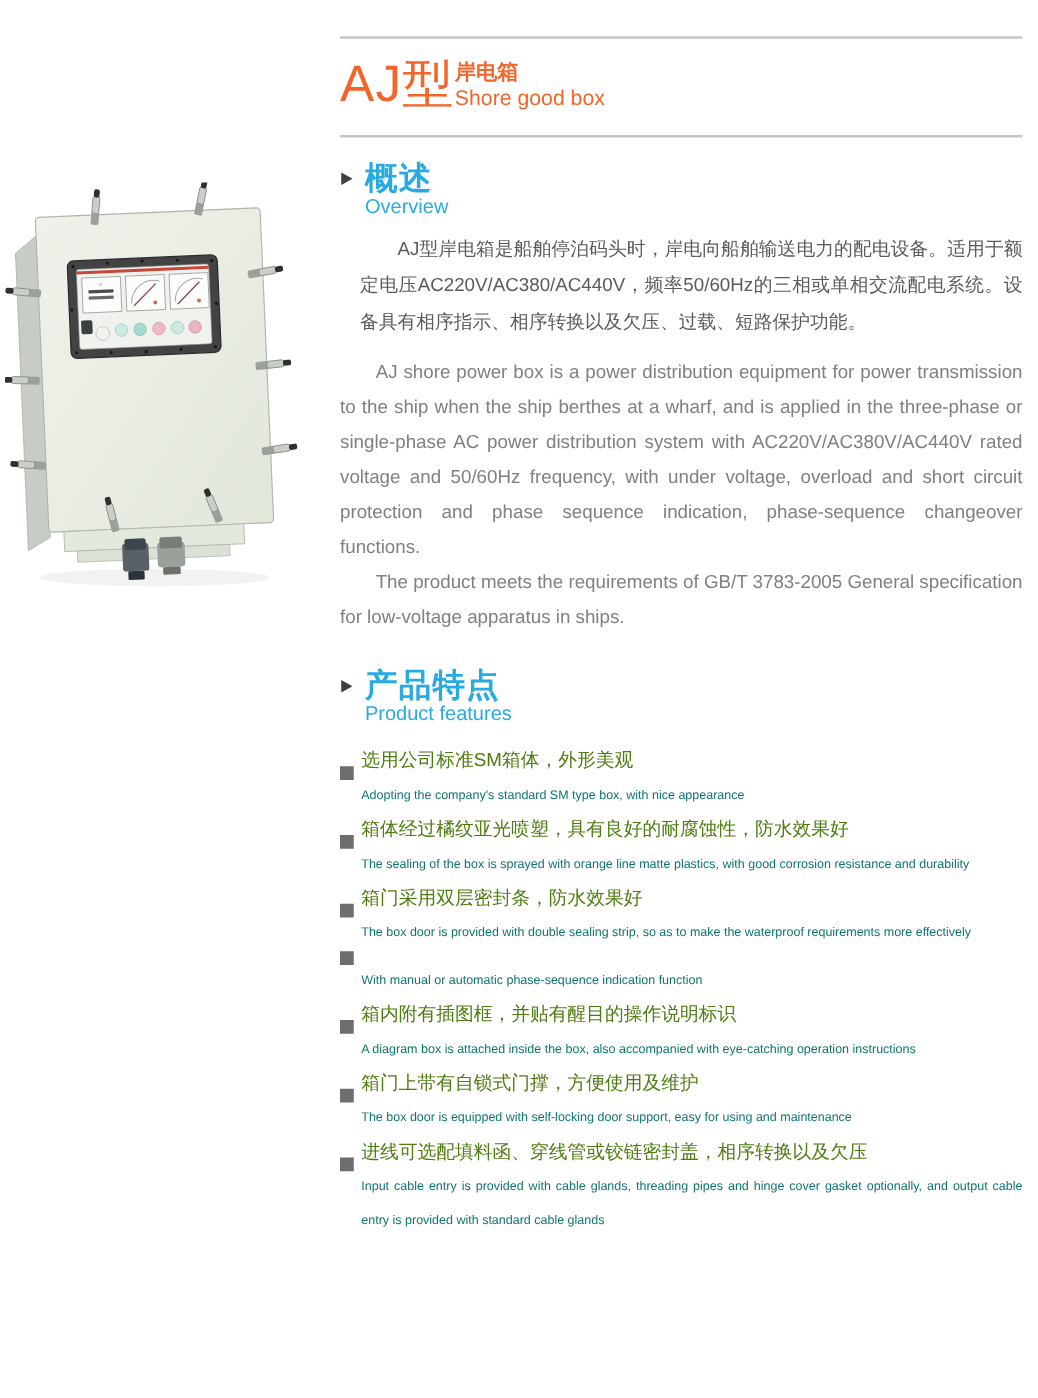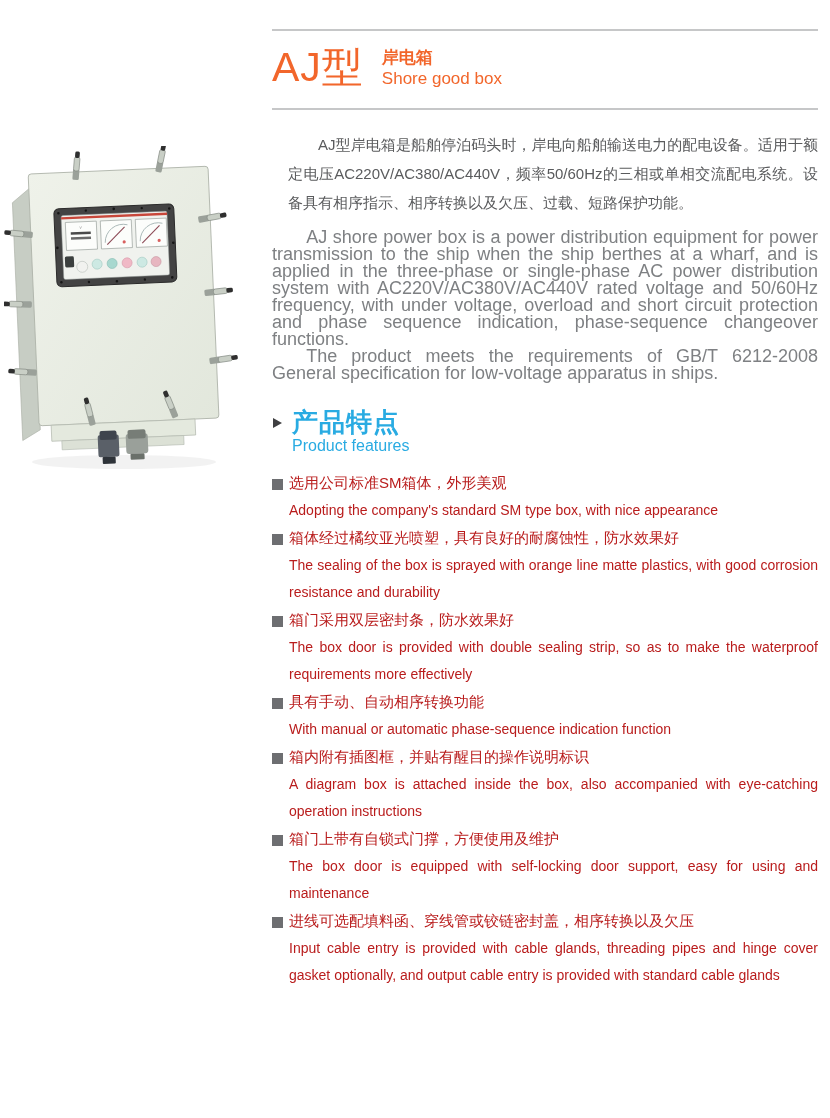--- a/index.html
+++ b/index.html
@@ -19,21 +19,21 @@
   }
   .rule-top { top: 29px; }
   .rule-mid { top: 108px; }
 
   
   .title-block {
     position: absolute; left: 272px; top: 44px; right: 12px;
     display: flex; align-items: flex-end; color: #f2662b;
   }
   .model { font-size: 41px; line-height: 46px; letter-spacing: 1px; }
-  .title-sub { margin-left: 18px; display: flex; flex-direction: column; padding-bottom: 1px; }
+  .title-sub { margin-left: 0; display: flex; flex-direction: column; padding-bottom: 1px; }
   .title-sub .cn { font-size: 17px; font-weight: bold; line-height: 21px; }
   .title-sub .en { font-size: 17px; line-height: 21px; }
 
   
   .product-photo { position: absolute; left: 4px; top: 146px; width: 254px; height: 332px; }
   .product-photo svg { width: 100%; height: 100%; display: block; }
 
   
   .content { position: absolute; left: 272px; top: 120px; width: 546px; }
 
@@ -49,37 +49,37 @@
   .sec-en { font-size: 16px; line-height: 19px; color: #29abe2; }
 
   .overview { margin-top: 8px; }
   .cn-para {
     font-size: 15px; line-height: 29px; color: #5a5b5d;
     text-align: justify; text-indent: 2em; margin-left: 16px;
   }
   .cn-group { margin-top: 10px; }
   .en-group { margin-top: 12px; }
   .en-para {
-    font-size: 18px; line-height: 17px; color: #7e8083;
+    font-size: 15px; line-height: 28px; color: #7e8083;
     text-align: justify; text-indent: 1.9em;
   }
 
   .features { margin-top: 26px; }
   .features ul { list-style: none; margin-top: 14px; }
   .feat-cn {
-    font-size: 15px; line-height: 28px; color: #b91c1c;
-    display: flex; align-items: center;
+    font-size: 15px; line-height: 28px; color: #4d7c0f;
+    display: flex; align-items: flex-end;
   }
   .bullet {
     width: 11px; height: 11px; background: #6d6e71;
     display: inline-block; margin-right: 6px; flex: 0 0 auto;
     transform: translateY(1px);
   }
   .feat-en {
-    font-size: 14px; line-height: 27px; color: #b91c1c;
+    font-size: 10px; line-height: 27px; color: #0f766e;
     text-align: justify; padding-left: 17px;
   }
 </style>
 </head>
 <body>
 
 <div class="page">
 
   <div class="rule rule-top"></div>
 
@@ -192,26 +192,33 @@
 
         <use href="#latch" transform="translate(82 270) rotate(-12)"></use>
         <use href="#latch" transform="translate(164 266) rotate(-20)"></use>
       </g>
     </svg>
   </figure>
 
   <main class="content">
 
     <section class="overview">
+      <div class="sec-head">
+        <span class="tri"></span>
+        <div>
+          <h2>概述</h2>
+          <div class="sec-en">Overview</div>
+        </div>
+      </div>
       <div class="cn-group">
         <p class="cn-para">AJ型岸电箱是船舶停泊码头时，岸电向船舶输送电力的配电设备。适用于额定电压AC220V/AC380/AC440V，频率50/60Hz的三相或单相交流配电系统。设备具有相序指示、相序转换以及欠压、过载、短路保护功能。</p>
       </div>
       <div class="en-group">
         <p class="en-para">AJ shore power box is a power distribution equipment for power transmission to the ship when the ship berthes at a wharf, and is applied in the three-phase or single-phase AC power distribution system with AC220V/AC380V/AC440V rated voltage and 50/60Hz frequency, with under voltage, overload and short circuit protection and phase sequence indication, phase-sequence changeover functions.</p>
-        <p class="en-para">The product meets the requirements of GB/T 6212-2008 General specification for low-voltage apparatus in ships.</p>
+        <p class="en-para">The product meets the requirements of GB/T 3783-2005 General specification for low-voltage apparatus in ships.</p>
       </div>
     </section>
 
     <section class="features">
       <div class="sec-head">
         <span class="tri"></span>
         <div>
           <h2>产品特点</h2>
           <div class="sec-en">Product features</div>
         </div>
@@ -234,21 +241,20 @@
           <li>
             <div class="feat-cn">
               <span class="bullet"></span>
               <span>箱门采用双层密封条，防水效果好</span>
             </div>
             <div class="feat-en">The box door is provided with double sealing strip, so as to make the waterproof requirements more effectively</div>
           </li>
           <li>
             <div class="feat-cn">
               <span class="bullet"></span>
-              <span>具有手动、自动相序转换功能</span>
             </div>
             <div class="feat-en">With manual or automatic phase-sequence indication function</div>
           </li>
           <li>
             <div class="feat-cn">
               <span class="bullet"></span>
               <span>箱内附有插图框，并贴有醒目的操作说明标识</span>
             </div>
             <div class="feat-en">A diagram box is attached inside the box, also accompanied with eye-catching operation instructions</div>
           </li>

